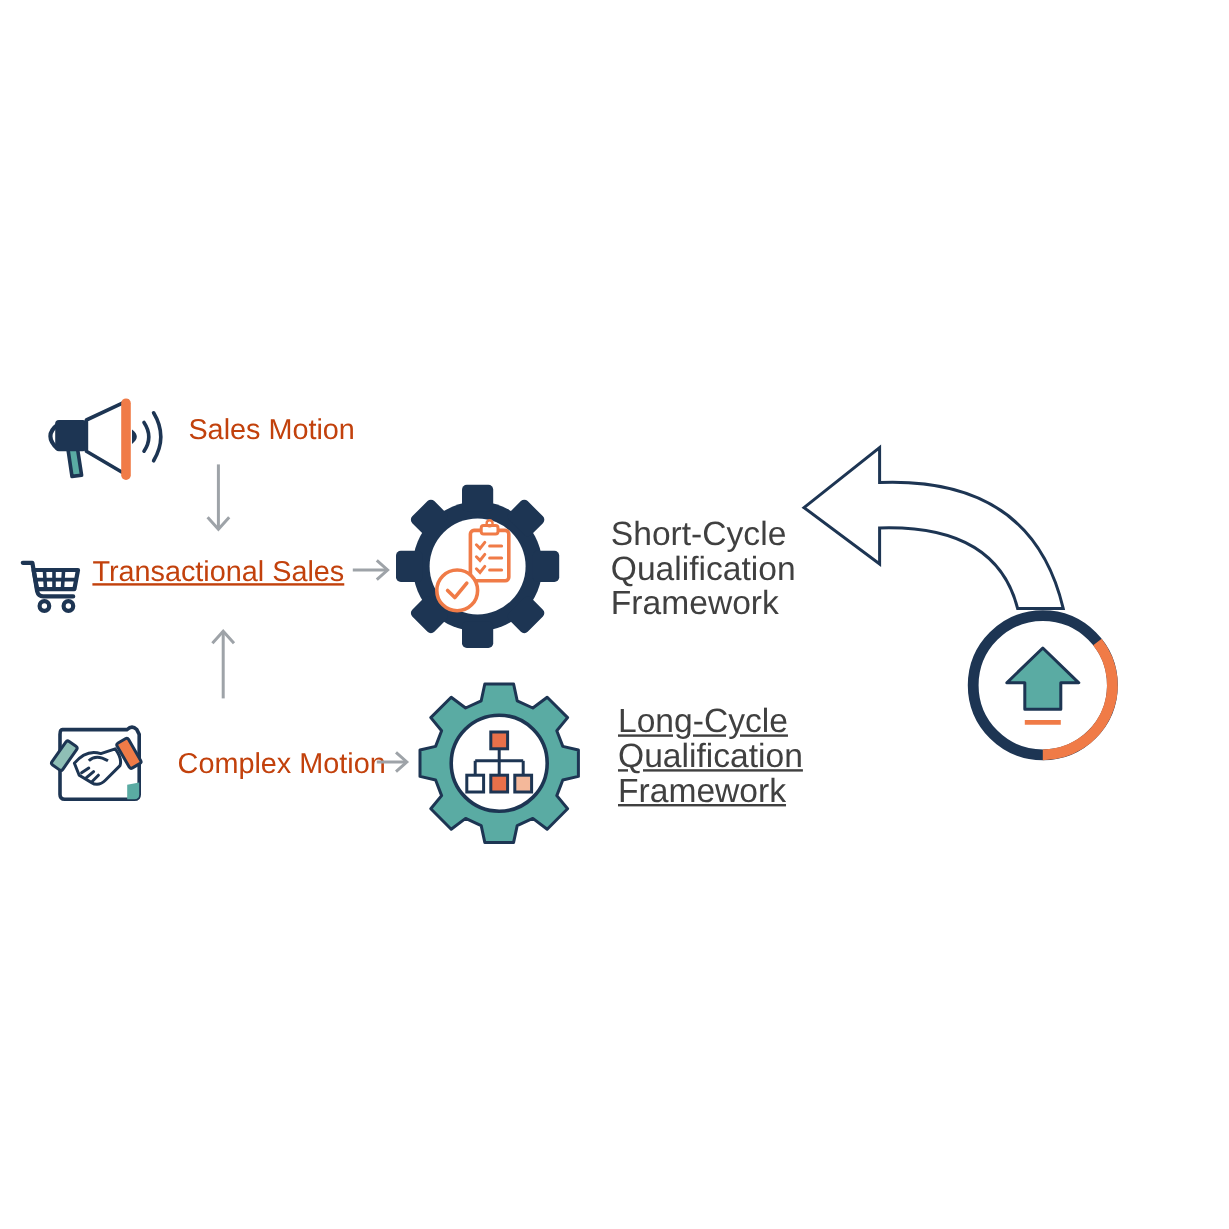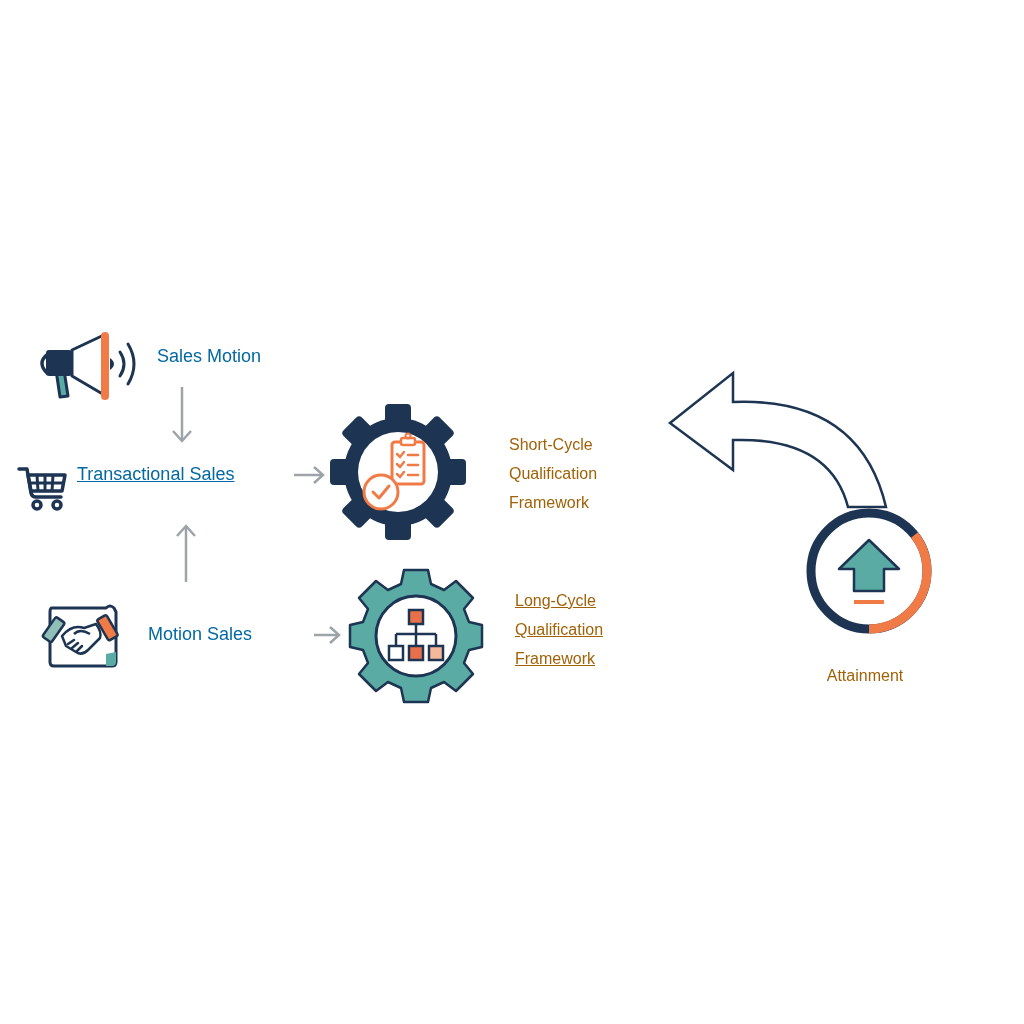--- a/index.html
+++ b/index.html
@@ -1,20 +1,20 @@
 <!DOCTYPE html>
 <html><head>
   <meta charset="utf-8">
   <style>
     html, body { margin: 0; padding: 0; background: #ffffff; }
     body { width: 1024px; height: 1024px; position: relative; overflow: hidden;
            font-family: "Liberation Sans", "DejaVu Sans", sans-serif; color: #1d3553; }
     .abs { position: absolute; }
-    .label { position: absolute; font-size: 18px; color: #0369a1; white-space: nowrap; line-height: 1; }
-    .label-block { position: absolute; font-size: 16px; color: #a16207; line-height: 29px; white-space: nowrap; }
+    .label { position: absolute; font-size: 24px; color: #c2410c; white-space: nowrap; line-height: 1; }
+    .label-block { position: absolute; font-size: 28px; color: #404040; line-height: 29px; white-space: nowrap; }
     .label-block span { display: block; }
     .center { text-align: center; }
     svg { display: block; overflow: visible; }
   </style>
 </head>
 <body>
 
 <div class="abs" style="left:34px; top:330px; width:106px; height:72px;">
   <svg width="106" height="72" viewBox="0 0 106 72">
 
@@ -78,21 +78,21 @@
 
     <rect x="4" y="14" width="11" height="24" rx="2" transform="rotate(35 10 26)" fill="#8fbfb6" stroke="#1d3553" stroke-width="2.5"></rect>
 
     <rect x="58" y="12" width="11" height="24" rx="2" transform="rotate(-30 63 24)" fill="#f07b47" stroke="#1d3553" stroke-width="2.5"></rect>
 
     <path d="M18 32 Q28 20 40 24 L52 20 Q58 28 56 34 L44 46 Q38 52 32 48 L22 42 Z" fill="#ffffff" stroke="#1d3553" stroke-width="2.5" stroke-linejoin="round"></path>
     <path d="M30 30 Q36 24 46 30" fill="none" stroke="#1d3553" stroke-width="2.5"></path>
     <path d="M24 40 L30 36 M28 44 L34 39 M33 47 L38 42" stroke="#1d3553" stroke-width="2.5" stroke-linecap="round"></path>
   </svg>
 </div>
-<div class="label" style="left:148px; top:625px;">Motion Sales</div>
+<div class="label" style="left:148px; top:625px;">Complex Motion</div>
 
 <div class="abs" style="left:312px; top:625px; width:30px; height:20px;">
   <svg width="30" height="20" viewBox="0 0 30 20">
     <line x1="2" y1="10" x2="27" y2="10" stroke="#9ea3a8" stroke-width="2.5"></line>
     <polyline points="18,2 27,10 18,18" fill="none" stroke="#9ea3a8" stroke-width="2.5"></polyline>
   </svg>
 </div>
 
 <div class="abs" style="left:330px; top:404px; width:136px; height:136px;">
   <svg width="136" height="136" viewBox="-68 -68 136 136">
@@ -184,14 +184,13 @@
   <svg width="132" height="132" viewBox="-66 -66 132 132">
     <circle r="58" fill="#ffffff" stroke="#1d3553" stroke-width="9"></circle>
 
     <path d="M 45.5 -36 A 58 58 0 0 1 0 58" fill="none" stroke="#f07b47" stroke-width="9"></path>
 
     <path d="M 0 -31 L 30 -2 L 15 -2 L 15 20 L -15 20 L -15 -2 L -30 -2 Z" fill="#5aaba3" stroke="#1d3553" stroke-width="2.5" stroke-linejoin="round"></path>
     <line x1="-15" y1="31" x2="15" y2="31" stroke="#f07b47" stroke-width="4"></line>
   </svg>
 </div>
 <div class="label-block center" style="left:795px; top:660px; width:140px; line-height:31px;">
-  <span>Attainment</span>
 </div>
 
 </body></html>

